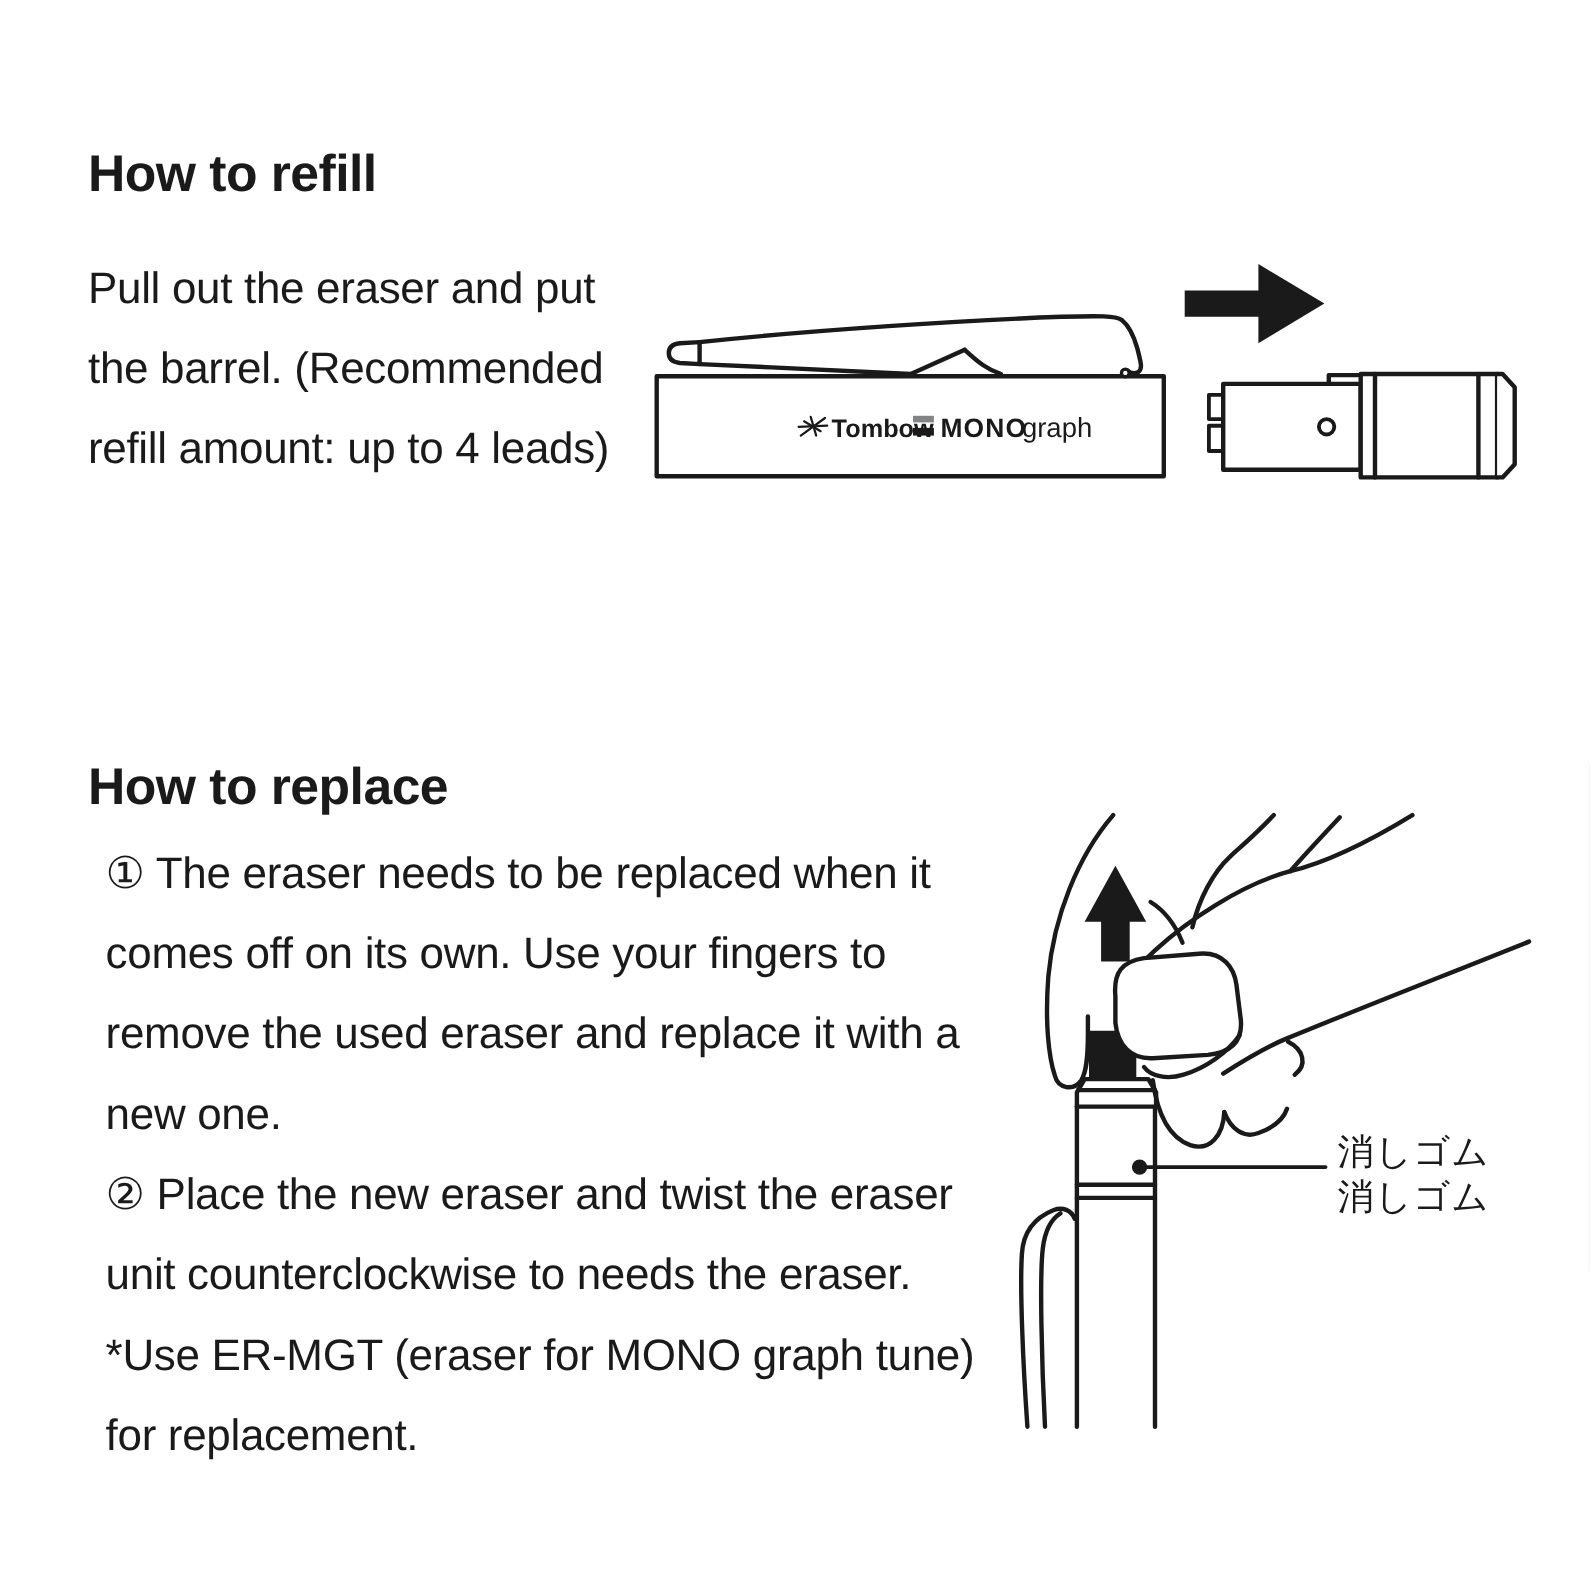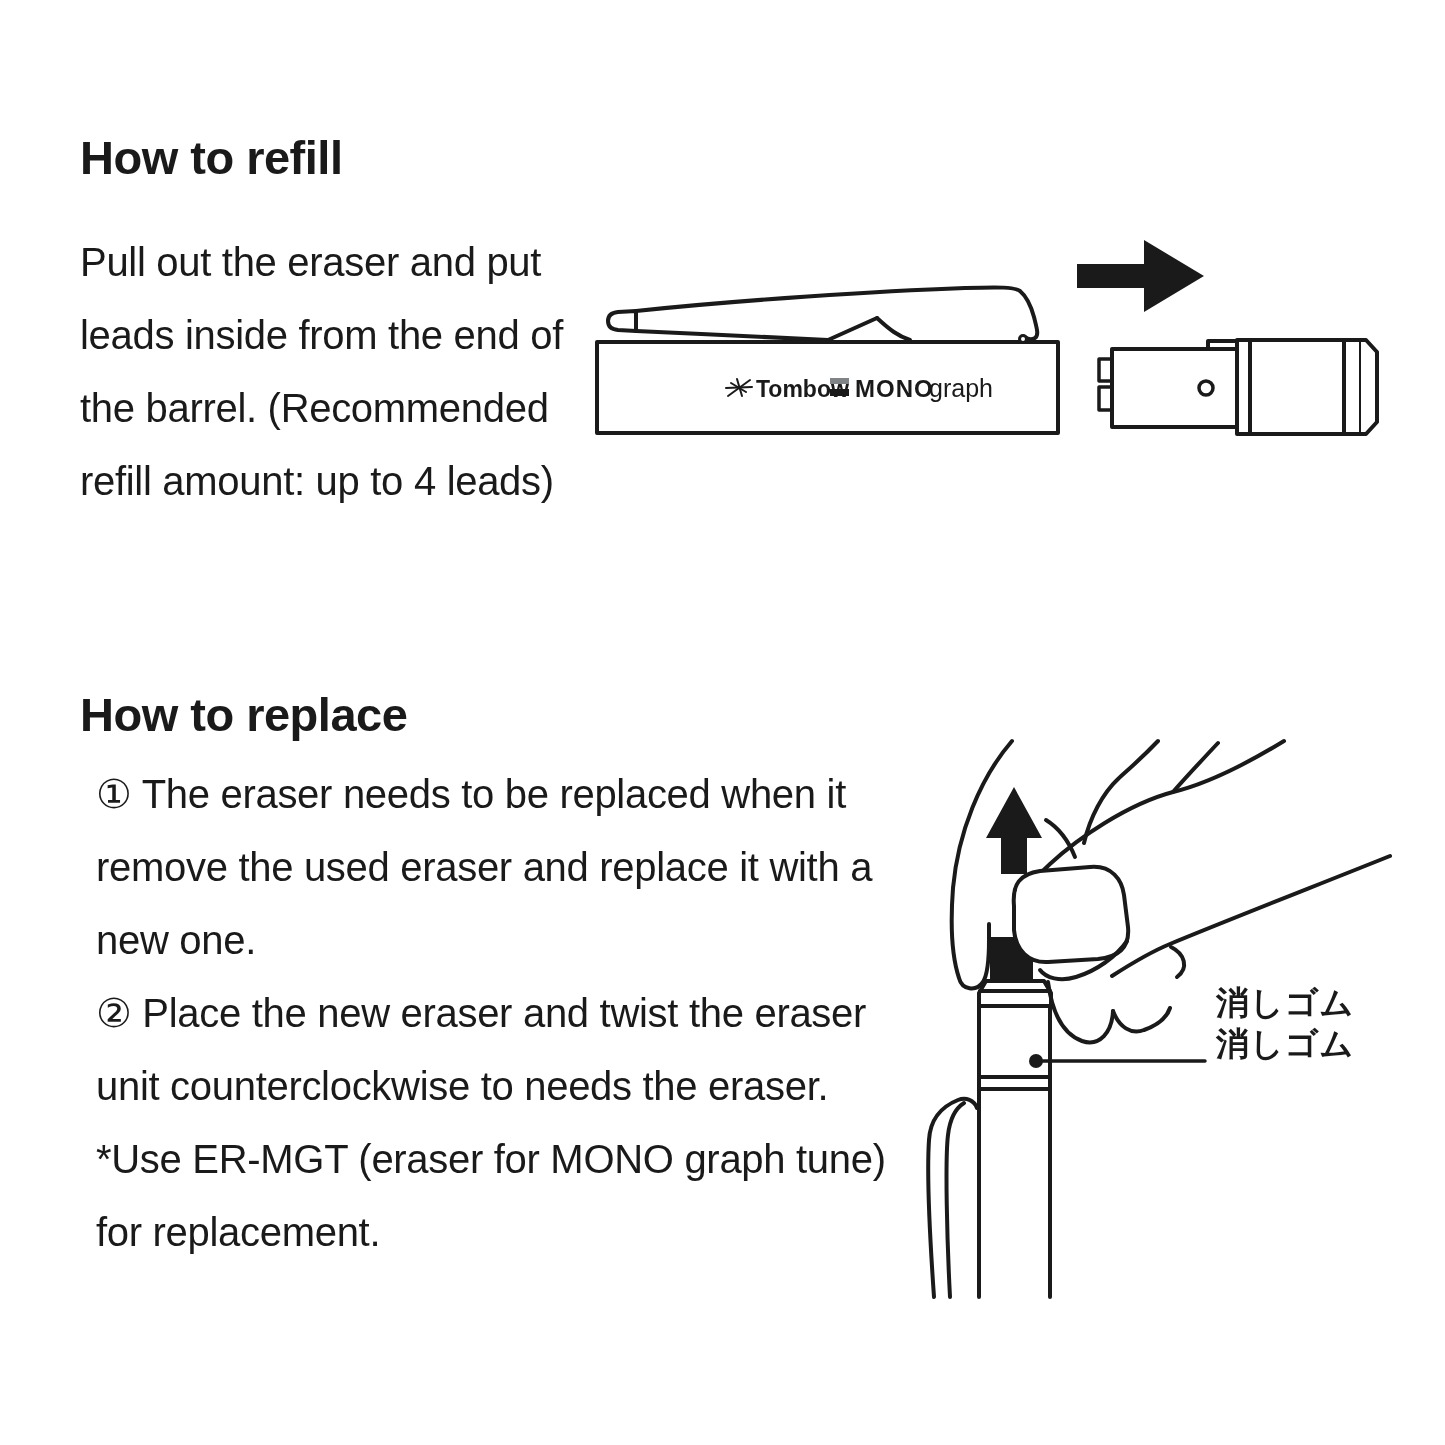--- a/index.html
+++ b/index.html
@@ -27,39 +27,38 @@
     white-space:nowrap;
   }
   .para div{white-space:nowrap;}
   #refill-heading{left:80px;top:130px;}
   #refill-para{left:80px;top:226px;}
   #replace-heading{left:80px;top:660px;margin-top:27px;}
   #replace-para{left:80px;top:758px;margin-left:16px;}
   #refill-illustration{position:absolute;left:575px;top:228px;width:815px;height:215px;}
   #replace-illustration{position:absolute;left:900px;top:725px;width:500px;height:575px;}
   #jp-label{
-    position:absolute;left:1216px;top:982px;
-    font-size:33px;line-height:41px;font-weight:700;
+    position:absolute;left:1216px;top:1026px;
+    font-size:33px;line-height:41px;font-weight:400;
     letter-spacing:1px;white-space:nowrap;
   }
   svg{display:block;}
   .ln{stroke:#1a1a1a;stroke-width:4;fill:none;stroke-linecap:round;stroke-linejoin:round;}
   .lnw{stroke:#1a1a1a;stroke-width:4;fill:#ffffff;stroke-linecap:round;stroke-linejoin:round;}
   .solid{fill:#1a1a1a;stroke:none;}
 </style>
 </head>
 <body>
 
 <div class="page">
 
   <div class="heading" id="refill-heading">How to refill</div>
 
   <div class="para" id="refill-para">
     <div>Pull out the eraser and put</div>
-    <div>leads inside from the end of</div>
     <div>the barrel. (Recommended</div>
     <div>refill amount: up to 4 leads)</div>
   </div>
 
   <svg id="refill-illustration" viewBox="575 228 815 215" xmlns="http://www.w3.org/2000/svg">
 
     <g>
       <rect class="lnw" x="597" y="342" width="461" height="91"></rect>
     </g>
 
@@ -100,20 +99,21 @@
       <path class="ln" d="M1250,340 L1250,434"></path>
       <path class="ln" d="M1344,340 L1344,434"></path>
       <path class="lnw" d="M1361,340 L1366,340 L1377,352 L1377,422 L1366,434 L1361,434"></path>
     </g>
   </svg>
 
   <div class="heading" id="replace-heading">How to replace</div>
 
   <div class="para" id="replace-para">
     <div>① The eraser needs to be replaced when it</div>
+    <div>comes off on its own. Use your fingers to</div>
     <div>remove the used eraser and replace it with a</div>
     <div>new one.</div>
     <div>② Place the new eraser and twist the eraser</div>
     <div>unit counterclockwise to needs the eraser.</div>
     <div>*Use ER-MGT (eraser for MONO graph tune)</div>
     <div>for replacement.</div>
   </div>
 
   <svg id="replace-illustration" viewBox="900 725 500 575" xmlns="http://www.w3.org/2000/svg">
 

